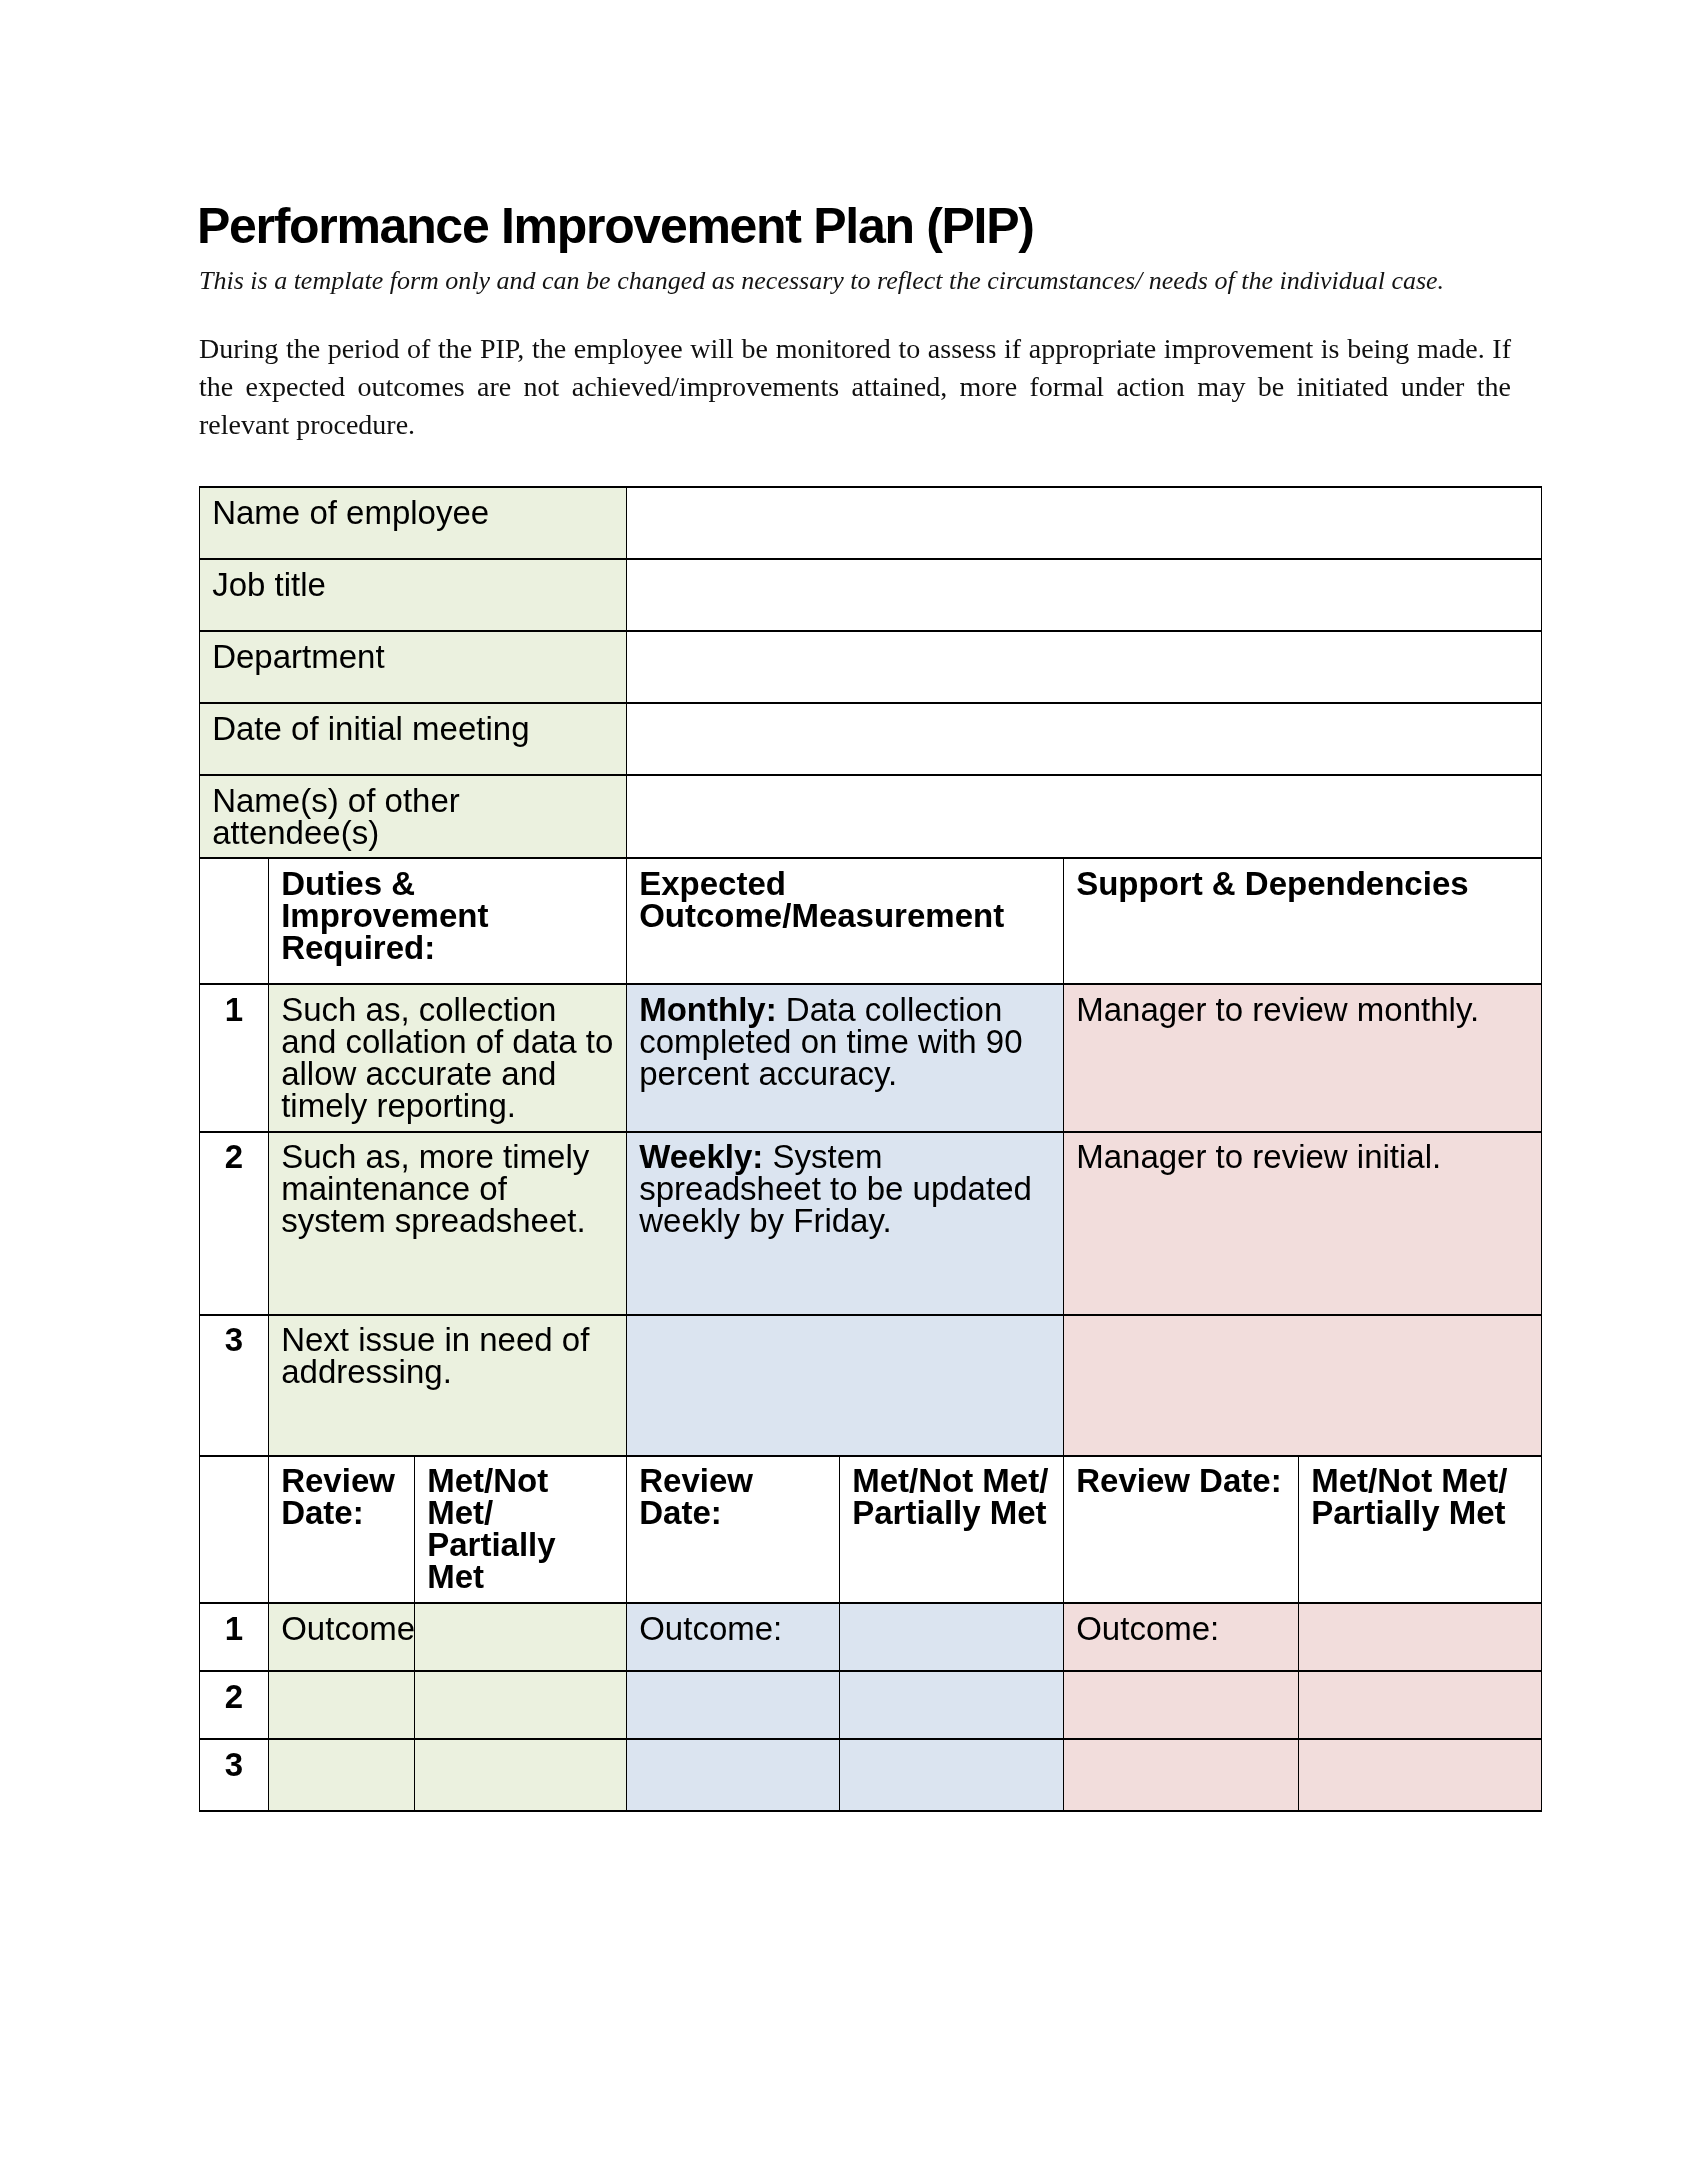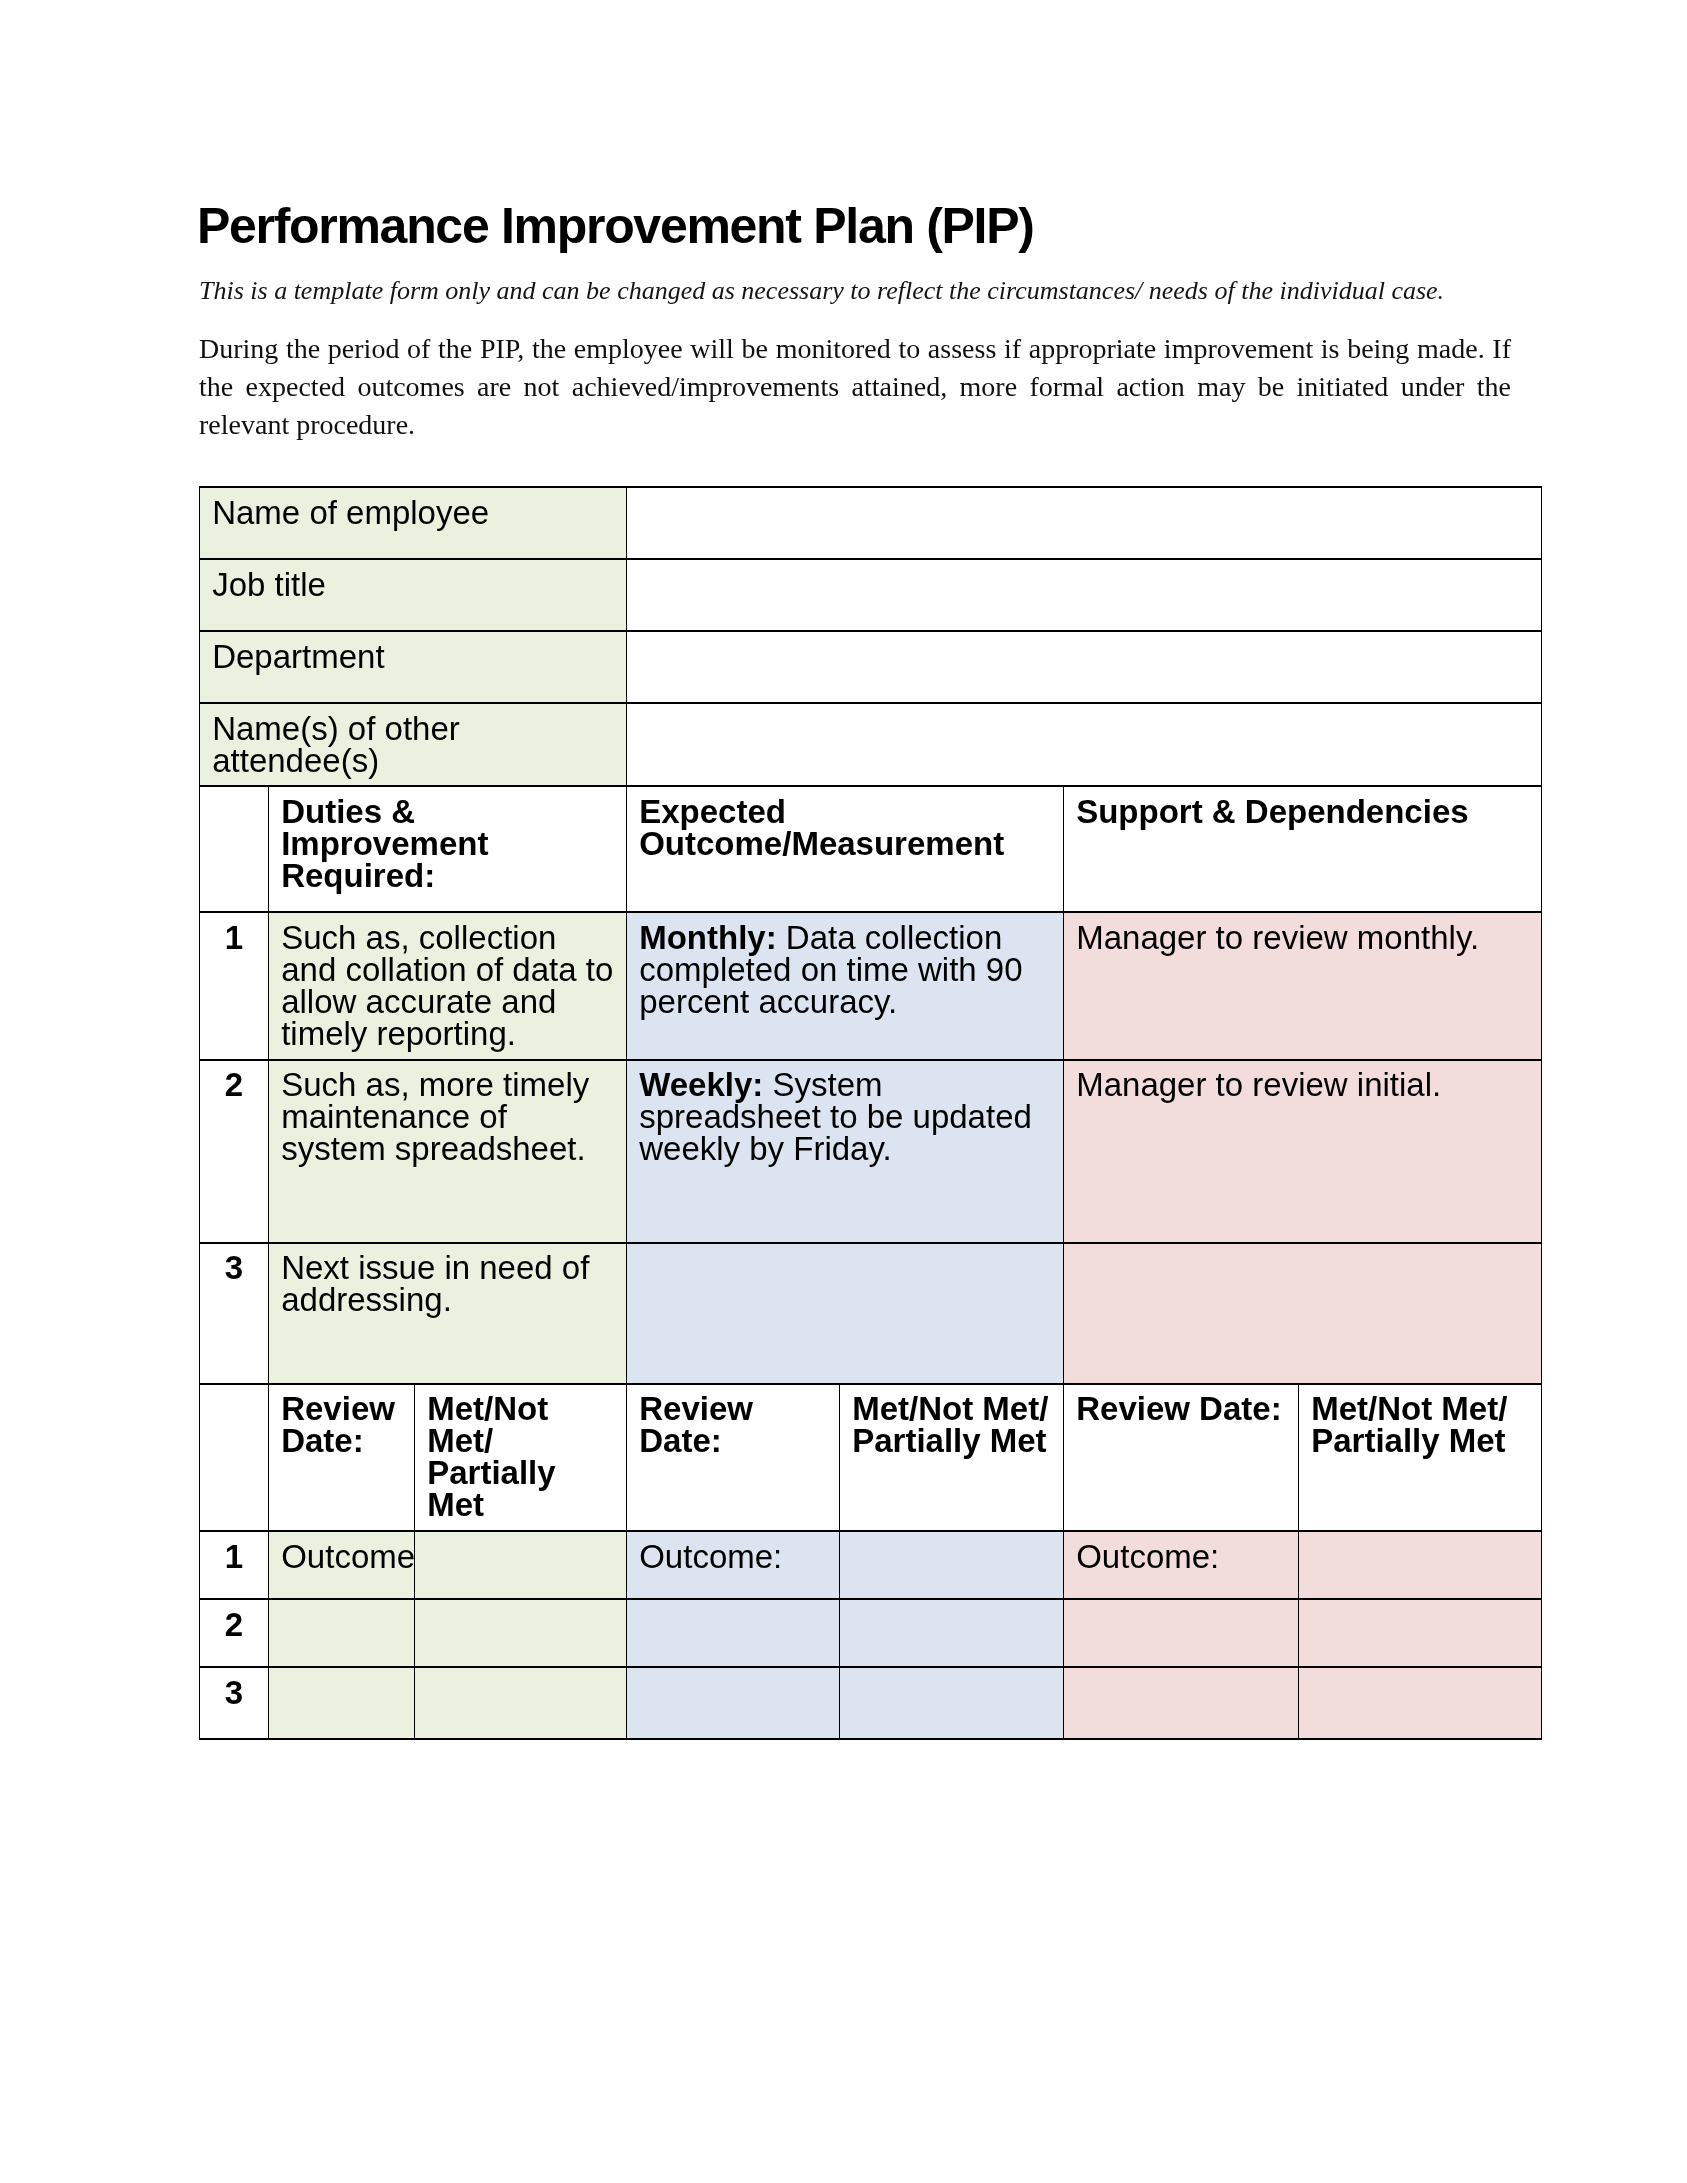--- a/index.html
+++ b/index.html
@@ -11,21 +11,21 @@
     position:relative;width:1687px;height:2184px;background:#ffffff;
     font-family:"Liberation Sans","DejaVu Sans",sans-serif;color:var(--ink);
     overflow:hidden;
   }
   .doc-title{
     position:absolute;left:197px;top:197px;width:1345px;
     font-size:50px;font-weight:bold;letter-spacing:-1.3px;white-space:nowrap;
     font-family:"Liberation Sans","DejaVu Sans",sans-serif;
   }
   .doc-subtitle{
-    position:absolute;left:199px;top:276px;width:1363px;
+    position:absolute;left:199px;top:266px;width:1363px;
     font-family:"Liberation Serif","DejaVu Serif",serif;
     font-style:italic;font-size:26px;white-space:nowrap;color:#141414;
   }
   .doc-intro{
     position:absolute;left:199px;top:330px;width:1312px;
     font-family:"Liberation Serif","DejaVu Serif",serif;
     font-size:28px;line-height:38px;text-align:justify;color:#101010;
   }
   table.pip{
     position:absolute;left:199px;top:486px;width:1342px;
@@ -83,20 +83,24 @@
         <tr class="r-info">
       <td class="lbl" colspan="3">Name of employee</td>
       <td class="val" colspan="4"></td>
     </tr>
     <tr class="r-info">
       <td class="lbl" colspan="3">Job title</td>
       <td class="val" colspan="4"></td>
     </tr>
     <tr class="r-info">
       <td class="lbl" colspan="3">Department</td>
+      <td class="val" colspan="4"></td>
+    </tr>
+    <tr class="r-info">
+      <td class="lbl" colspan="3">Date of initial meeting</td>
       <td class="val" colspan="4"></td>
     </tr>
     <tr class="r-info">
       <td class="lbl" colspan="3">Name(s) of other attendee(s)</td>
       <td class="val" colspan="4"></td>
     </tr>
 
     <tr class="r-dhdr">
       <td class="num"></td>
       <td class="hdr" colspan="2">Duties &amp; Improvement Required:</td>

